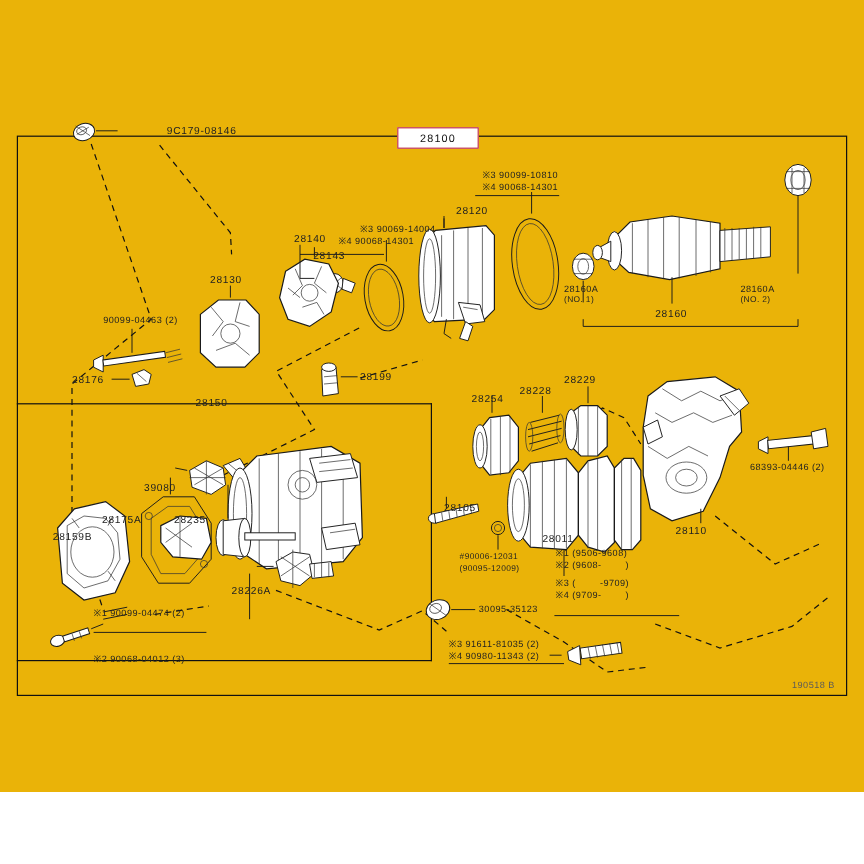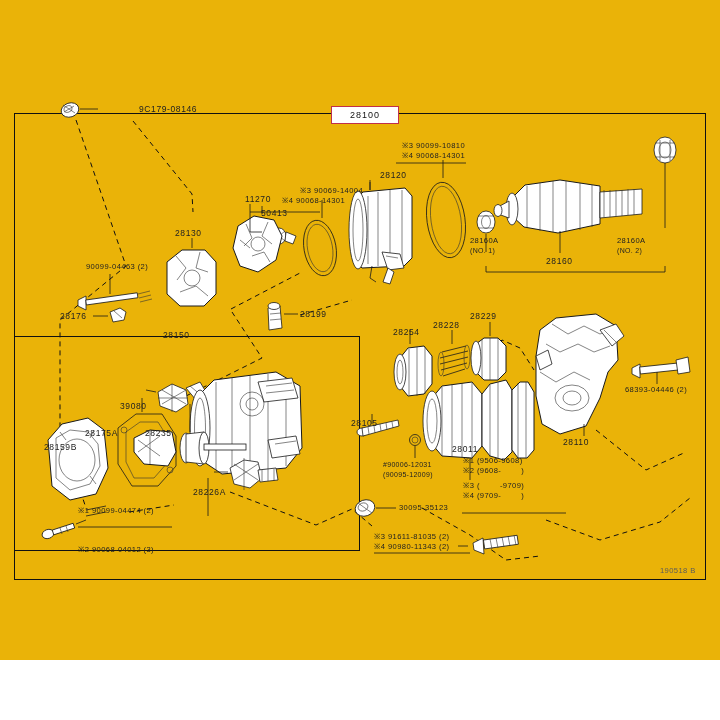--- a/index.html
+++ b/index.html
@@ -335,40 +335,40 @@
   <div class="lbl xs" style="left:470px;top:246px;">(NO. 1)</div>
 
   <div class="lbl sm" style="left:617px;top:236px;">28160A</div>
   <div class="lbl xs" style="left:617px;top:246px;">(NO. 2)</div>
 
   <div class="lbl" style="left:546px;top:256px;">28160</div>
 
   <div class="lbl sm" style="left:300px;top:186px;">※3 90069-14004</div>
   <div class="lbl sm" style="left:282px;top:196px;">※4 90068-14301</div>
 
-  <div class="lbl" style="left:245px;top:194px;">11270</div>
-  <div class="lbl" style="left:261px;top:208px;">50413</div>
+  <div class="lbl" style="left:245px;top:194px;">28140</div>
+  <div class="lbl" style="left:261px;top:208px;">28143</div>
 
   <div class="lbl" style="left:175px;top:228px;">28130</div>
 
   <div class="lbl sm" style="left:86px;top:262px;">90099-04463 (2)</div>
   <div class="lbl" style="left:60px;top:311px;">28176</div>
   <div class="lbl" style="left:300px;top:309px;">28199</div>
   <div class="lbl" style="left:163px;top:330px;">28150</div>
 
   <div class="lbl" style="left:120px;top:401px;">39080</div>
   <div class="lbl" style="left:85px;top:428px;">28175A</div>
   <div class="lbl" style="left:145px;top:428px;">28235</div>
   <div class="lbl" style="left:44px;top:442px;">28159B</div>
   <div class="lbl" style="left:193px;top:487px;">28226A</div>
 
   <div class="lbl" style="left:393px;top:327px;">28254</div>
   <div class="lbl" style="left:433px;top:320px;">28228</div>
   <div class="lbl" style="left:470px;top:311px;">28229</div>
-  <div class="lbl" style="left:351px;top:418px;">28105</div>
+  <div class="lbl" style="left:370px;top:418px;">28105</div>
   <div class="lbl" style="left:452px;top:444px;">28011</div>
   <div class="lbl" style="left:563px;top:437px;">28110</div>
   <div class="lbl sm" style="left:625px;top:385px;">68393-04446 (2)</div>
 
   <div class="lbl xs" style="left:383px;top:460px;">#90006-12031</div>
   <div class="lbl xs" style="left:383px;top:470px;">(90095-12009)</div>
 
   <div class="lbl sm" style="left:399px;top:503px;">30095-35123</div>
 
   <div class="lbl sm" style="left:78px;top:506px;">※1 90099-04474 (2)</div>

